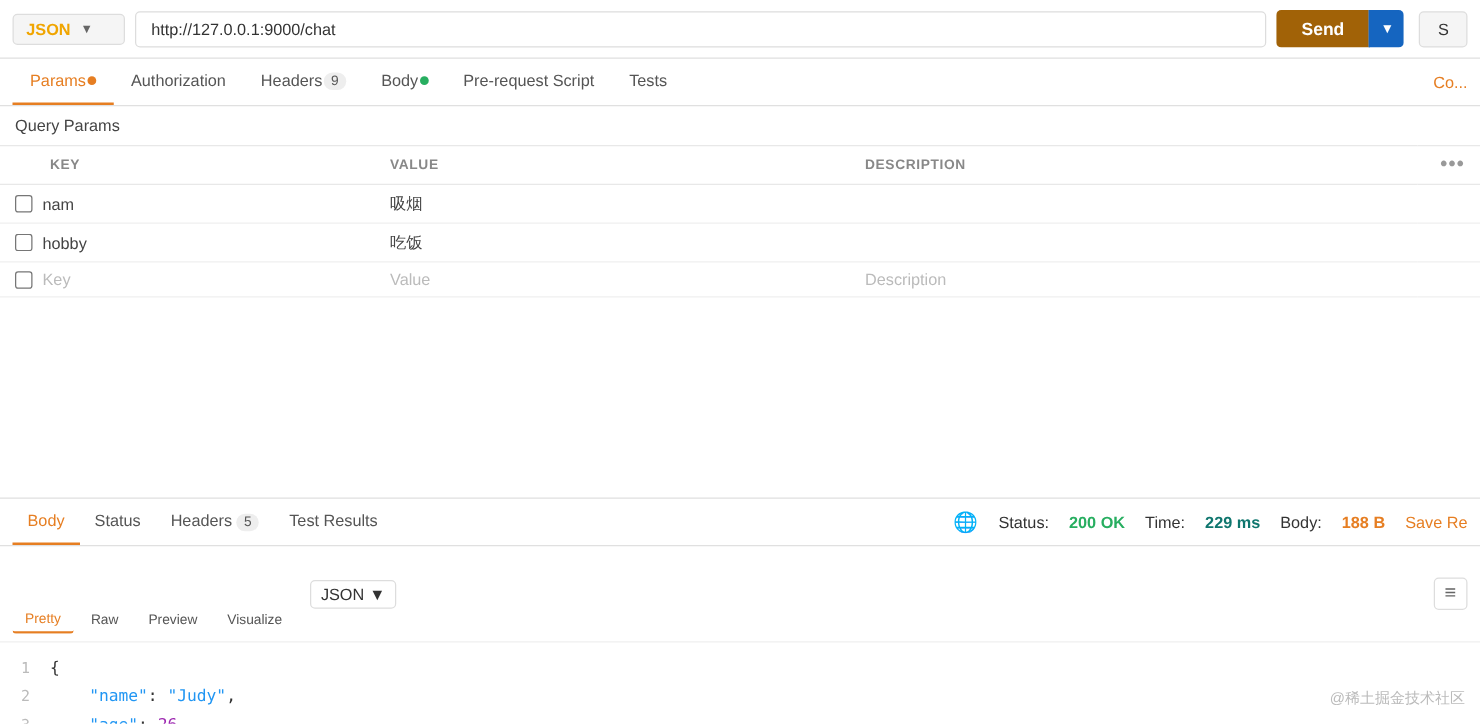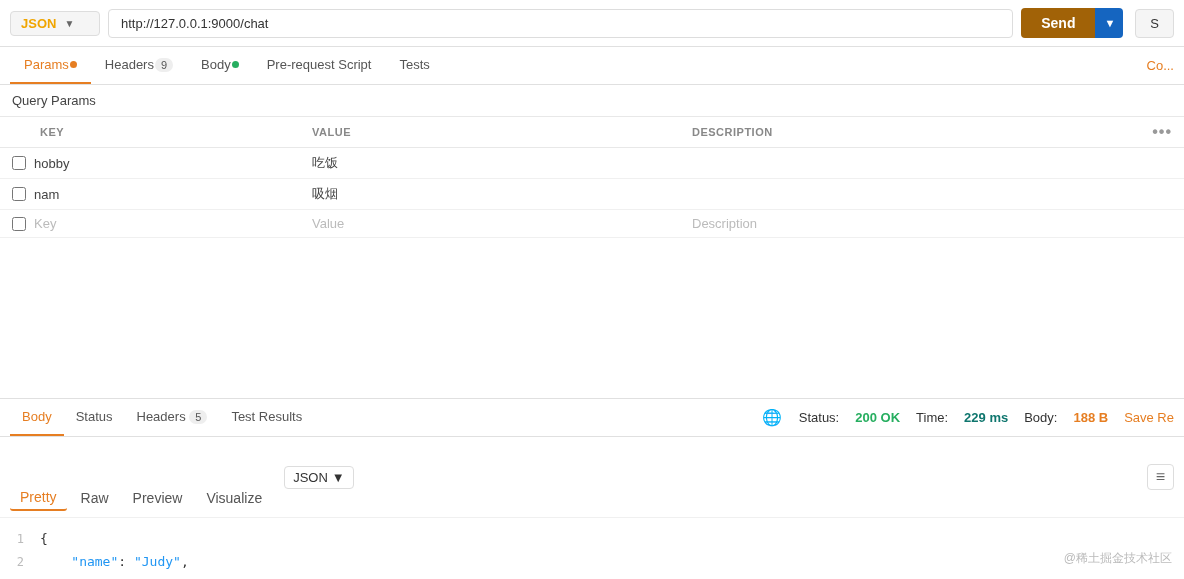--- a/index.html
+++ b/index.html
@@ -53,21 +53,21 @@
     .resp-tab-badge { background: #eee; color: #555; border-radius: 10px; font-size: 11px; padding: 1px 6px; }
     .resp-status { margin-left: auto; display: flex; align-items: center; gap: 16px; font-size: 13px; }
     .status-ok { color: #27ae60; font-weight: 600; text-align: center; }
     .status-time { color: #0f766e; font-weight: 600; }
     .status-size { color: #e67e22; font-weight: 600; }
     .save-resp { color: #e67e22; cursor: pointer; font-size: 13px; }
     .globe-icon { color: #999; font-size: 16px; }
 
     
     .format-row { display: flex; align-items: center; padding: 6px 10px; gap: 4px; border-bottom: 1px solid #f0f0f0; }
-    .fmt-tab { padding: 4px 10px; font-size: 14px; cursor: pointer; color: #555; border-radius: 3px; margin-top: 42px; }
+    .fmt-tab { padding: 4px 10px; font-size: 11px; cursor: pointer; color: #555; border-radius: 3px; margin-top: 42px; }
     .fmt-tab.active { background: #fff; color: #e67e22; font-weight: 500; border-bottom: 2px solid #e67e22; }
     .json-selector { display: flex; align-items: center; border: 1px solid #ddd; border-radius: 4px; padding: 3px 8px; gap: 4px; font-size: 13px; cursor: pointer; margin-left: 8px; }
     .wrap-btn { border: 1px solid #ddd; border-radius: 4px; padding: 3px 8px; cursor: pointer; font-size: 16px; color: #666; }
 
     
     .code-block { padding: 10px 0; font-family: 'Consolas', 'Monaco', monospace; font-size: 13px; line-height: 1.6; }
     .code-line { display: flex; align-items: baseline; padding: 1px 0; }
     .line-num { width: 40px; text-align: right; padding-right: 16px; color: #bbb; font-size: 12px; user-select: none; }
     .code-text { color: #333; }
     .code-string-key { color: #2196F3; }
@@ -91,20 +91,23 @@
     <button class="send-btn">Send</button>
     <button class="send-dropdown">▼</button>
   </div>
   <button class="save-btn">S</button>
 </div>
 
 <div class="tabs-row">
   <div class="tab active">
     <span>Params</span>
     <span class="tab-dot orange"></span>
+  </div>
+  <div class="tab">
+    <span>Authorization</span>
   </div>
   <div class="tab">
     <span>Headers</span>
     <span class="tab-badge">9</span>
   </div>
   <div class="tab">
     <span>Body</span>
     <span class="tab-dot green"></span>
   </div>
   <div class="tab">
@@ -128,36 +131,36 @@
         <span class="more-icon">•••</span>
       </th>
     </tr>
   </thead>
   <tbody>
 
     <tr class="param-row">
       <td class="col-key">
         <div class="key-cell">
           <input type="checkbox" class="checkbox" style="">
-          <span>hobby</span>
+          <span>nam</span>
         </div>
       </td>
-      <td class="col-value">吃饭</td>
+      <td class="col-value">吸烟</td>
       <td class="col-desc"></td>
       <td class="col-actions"></td>
     </tr>
 
     <tr class="param-row">
       <td class="col-key">
         <div class="key-cell">
           <input type="checkbox" class="checkbox" style="">
-          <span>nam</span>
+          <span>hobby</span>
         </div>
       </td>
-      <td class="col-value">吸烟</td>
+      <td class="col-value">吃饭</td>
       <td class="col-desc"></td>
       <td class="col-actions"></td>
     </tr>
 
     <tr class="param-row">
       <td class="col-key">
         <div class="key-cell">
           <input type="checkbox" class="checkbox" style="">
           <span class="placeholder-text">Key</span>
         </div>

